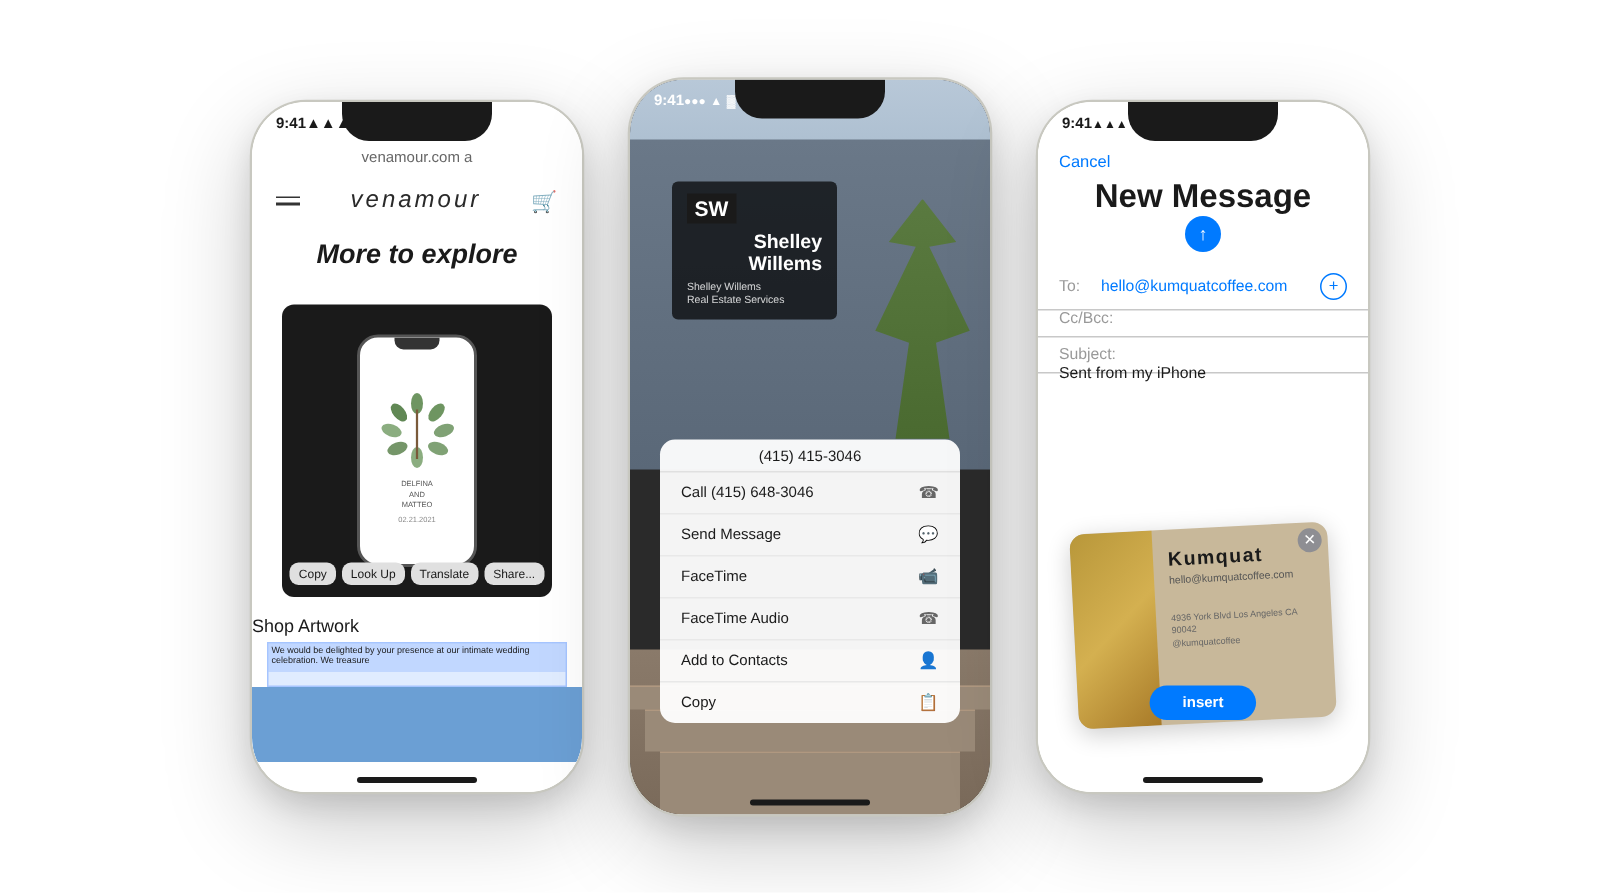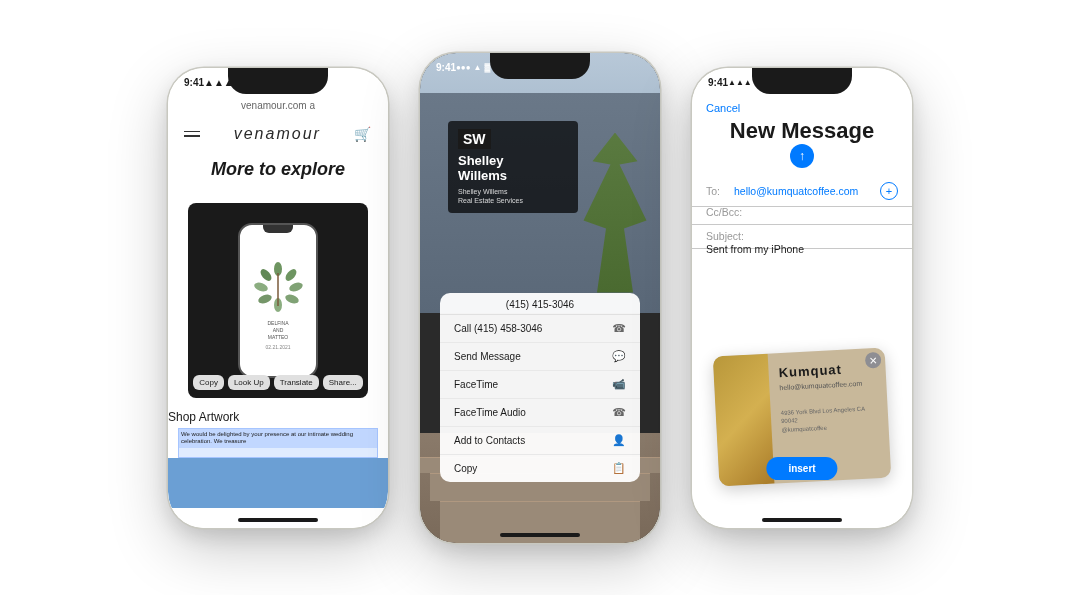--- a/index.html
+++ b/index.html
@@ -275,41 +275,42 @@
       position: absolute;
       top: 0; left: 0; right: 0; bottom: 0;
       background: #2a2a2a;
       overflow: hidden;
     }
 
     .p2-sign-overlay {
       position: absolute;
       top: 68px;
       left: 28px;
-      width: 130px;
+      width: 110px;
       background: rgba(0,0,0,0.7);
       border-radius: 4px;
       padding: 8px 10px;
     }
 
     .p2-sign-sw {
       font-size: 14px;
       font-weight: 700;
       color: #fff;
       background: #1a1a1a;
       display: inline-block;
       padding: 2px 5px;
       margin-bottom: 4px;
     }
 
     .p2-sign-name {
       font-size: 13px;
       font-weight: 700;
       color: #fff;
       line-height: 1.2;
+      text-align: right;
     }
 
     .p2-sign-subtitle {
       font-size: 7px;
       color: rgba(255,255,255,0.8);
       margin-top: 3px;
       line-height: 1.3;
     }
 
     .p2-phone-badge {
@@ -658,21 +659,21 @@
           <div class="p2-sign-subtitle">
             <span>Shelley Willems</span><br>
             <span>Real Estate Services</span>
           </div>
         </div>
 
         <div class="p2-phone-badge">
           <div class="p2-phone-number-header">(415) 415-3046</div>
 
           <div class="p2-action-item">
-            <span>Call (415) 458-3046</span>
+            <span>Call (415) 648-3046</span>
             <span class="p2-action-icon">☎</span>
           </div>
           <div class="p2-action-item">
             <span>Send Message</span>
             <span class="p2-action-icon">💬</span>
           </div>
           <div class="p2-action-item">
             <span>FaceTime</span>
             <span class="p2-action-icon">📹</span>
           </div>

